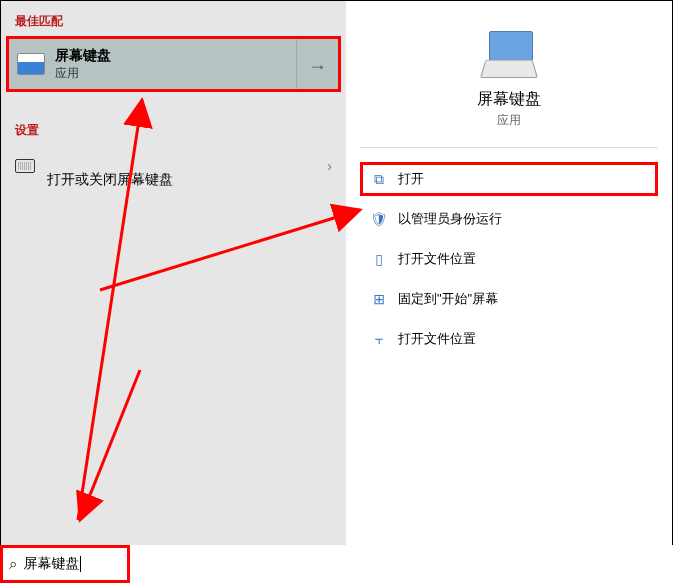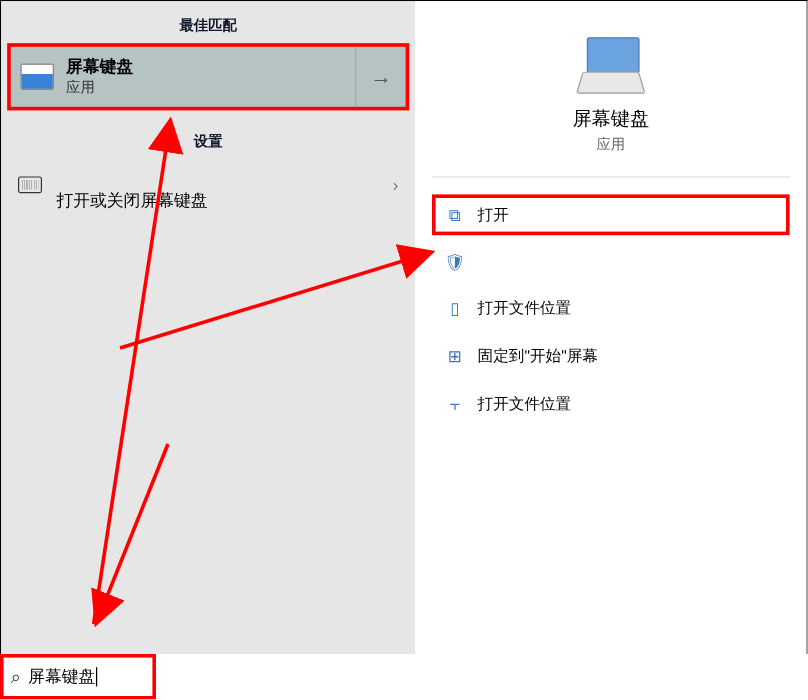--- a/index.html
+++ b/index.html
@@ -26,22 +26,21 @@
     }
     .right-panel {
       flex: 1;
       background: #fff;
       padding-top: 20px;
     }
     .section-header {
       font-size: 12px;
       font-weight: bold;
       padding: 4px 14px 6px;
-      color: #0f172a;
-      text-align: center;
+      color: #b91c1c;
     }
     .best-match-item {
       display: flex;
       align-items: center;
       background: #b6c3c3;
       border: 3px solid #ff0000;
       margin: 0 5px;
       height: 56px;
       position: relative;
     }
@@ -174,21 +173,21 @@
   <div class="left-panel">
     <div class="section-header">最佳匹配</div>
     <div class="best-match-item">
       <div class="bm-icon"></div>
       <div class="bm-text">
         <div class="bm-title">屏幕键盘</div>
         <div class="bm-sub">应用</div>
       </div>
       <div class="bm-arrow">→</div>
     </div>
-    <div class="section-header" style="margin-top:14px">设置</div>
+    <div class="section-header" style="margin-top:26px">设置</div>
     <div class="settings-item">
       <div class="settings-icon"></div>
       <div class="settings-text">打开或关闭屏幕键盘</div>
       <div class="settings-chevron">›</div>
     </div>
   </div>
 
   <div class="right-panel">
     <div class="detail-header">
       <div class="detail-icon">
@@ -199,20 +198,21 @@
       <div class="detail-sub">应用</div>
     </div>
     <div class="divider"></div>
     <div class="action-list">
       <div class="action-item highlighted">
         <span class="action-icon">⧉</span>
         <span>打开</span>
       </div>
       <div class="action-item">
         <span class="action-icon">🛡</span>
+        <span>以管理员身份运行</span>
       </div>
       <div class="action-item">
         <span class="action-icon">▯</span>
         <span>打开文件位置</span>
       </div>
       <div class="action-item">
         <span class="action-icon">⊞</span>
         <span>固定到"开始"屏幕</span>
       </div>
       <div class="action-item">

